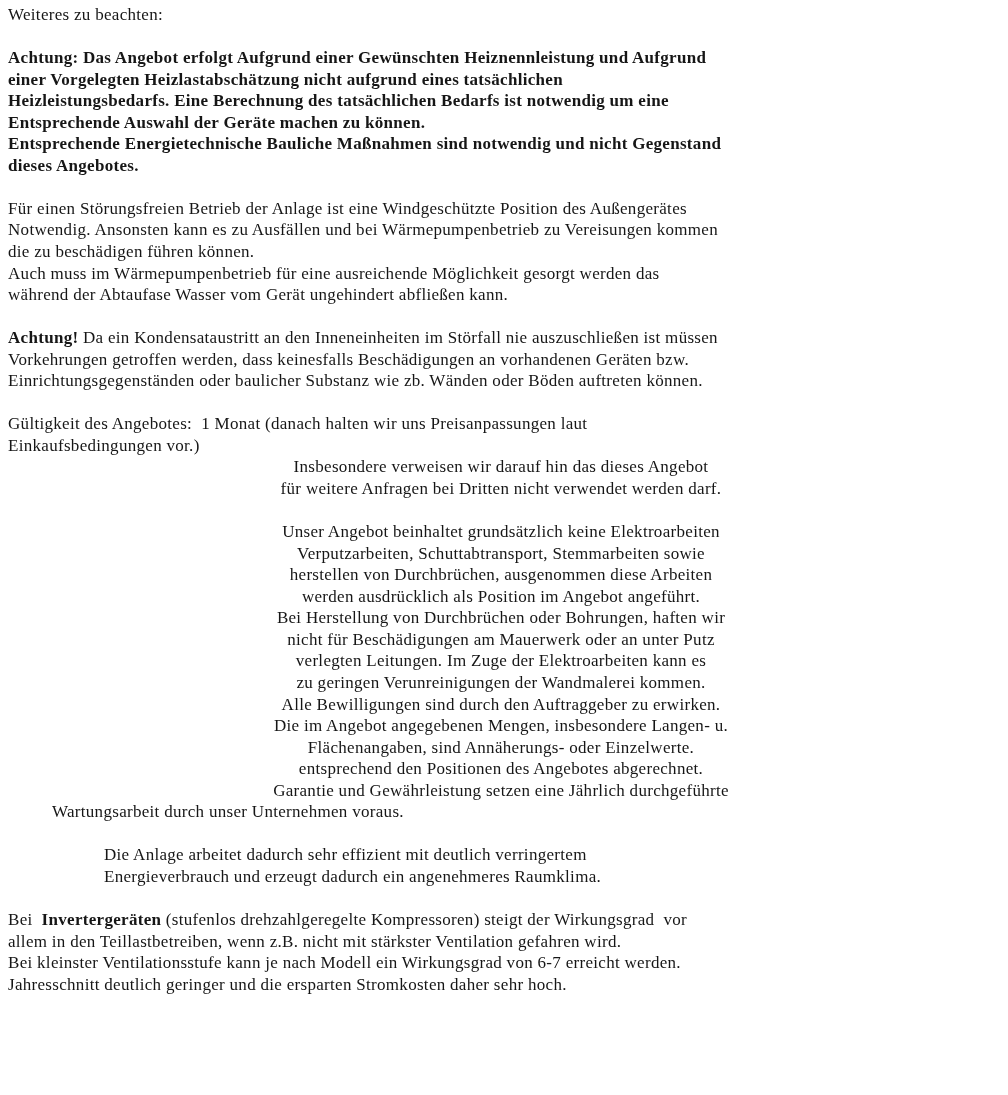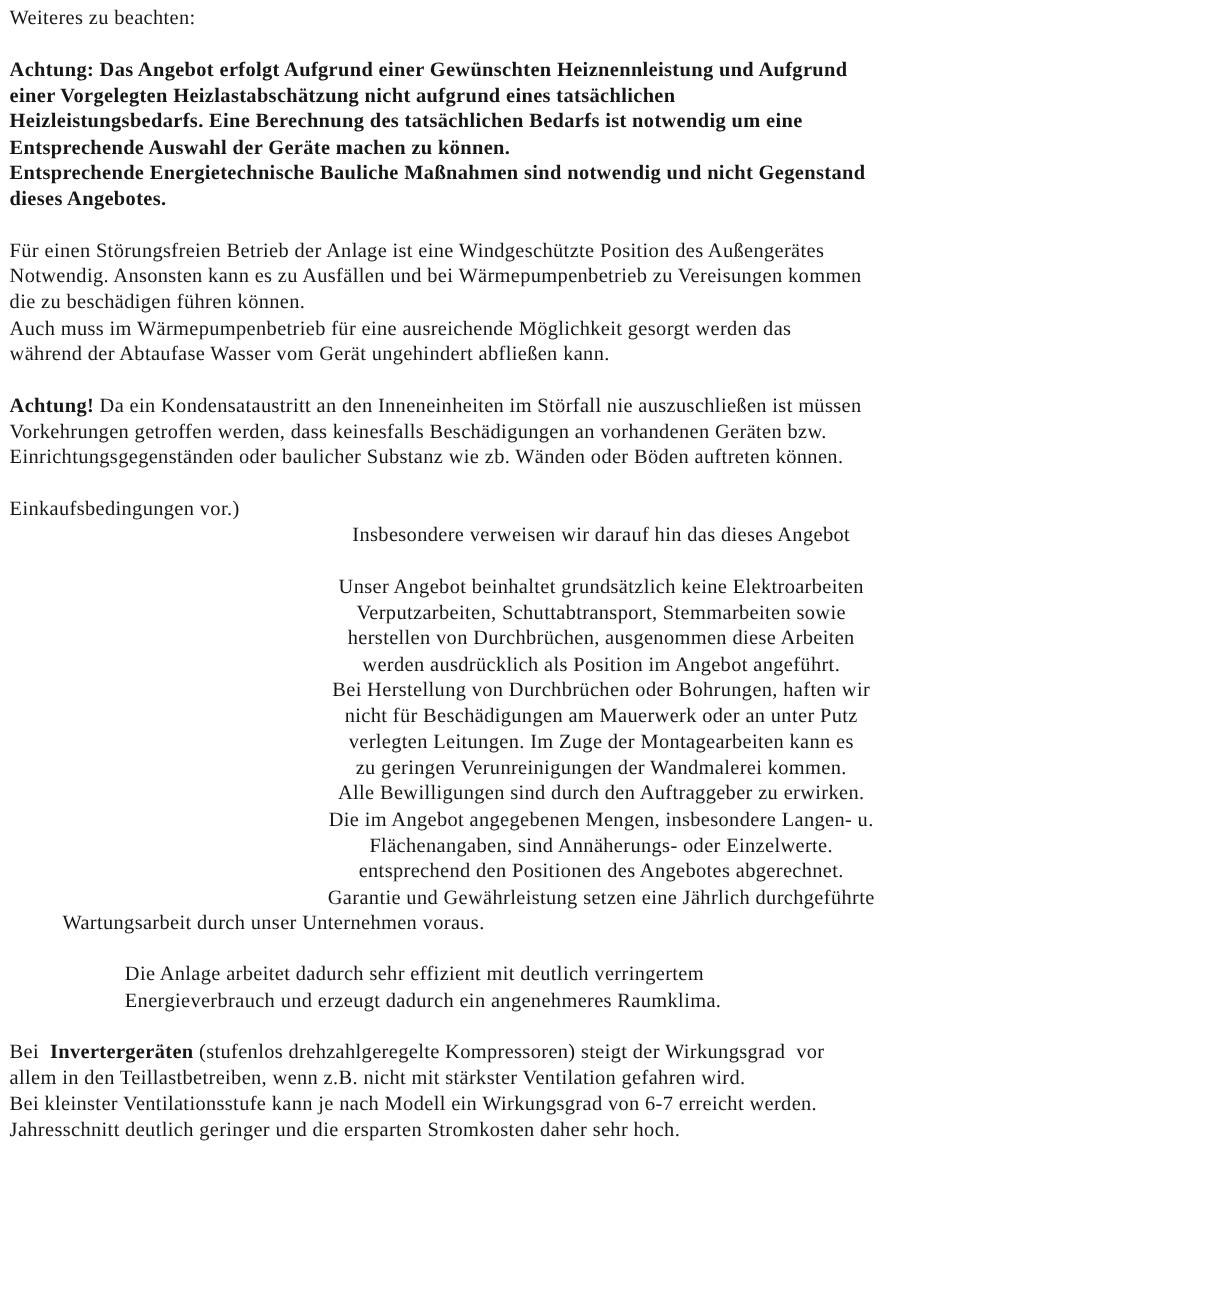--- a/index.html
+++ b/index.html
@@ -49,30 +49,32 @@
     <div class="line ind0"><span>Für einen Störungsfreien Betrieb der Anlage ist eine Windgeschützte Position des Außengerätes</span></div>
     <div class="line ind0"><span>Notwendig. Ansonsten kann es zu Ausfällen und bei Wärmepumpenbetrieb zu Vereisungen kommen</span></div>
     <div class="line ind0"><span>die zu beschädigen führen können.</span></div>
     <div class="line ind0"><span>Auch muss im Wärmepumpenbetrieb für eine ausreichende Möglichkeit gesorgt werden das</span></div>
     <div class="line ind0"><span>während der Abtaufase Wasser vom Gerät ungehindert abfließen kann.</span></div>
     <div class="line ind0"></div>
     <div class="line ind0"><span class="b">Achtung!</span><span> Da ein Kondensataustritt an den Inneneinheiten im Störfall nie auszuschließen ist müssen</span></div>
     <div class="line ind0"><span>Vorkehrungen getroffen werden, dass keinesfalls Beschädigungen an vorhandenen Geräten bzw.</span></div>
     <div class="line ind0"><span>Einrichtungsgegenständen oder baulicher Substanz wie zb. Wänden oder Böden auftreten können.</span></div>
     <div class="line ind0"></div>
+    <div class="line ind0"><span>Gültigkeit des Angebotes:  1 Monat (danach halten wir uns Preisanpassungen laut</span></div>
     <div class="line ind0"><span>Einkaufsbedingungen vor.)</span></div>
     <div class="line ind1"><span>Insbesondere verweisen wir darauf hin das dieses Angebot</span></div>
+    <div class="line ind1"><span>für weitere Anfragen bei Dritten nicht verwendet werden darf.</span></div>
     <div class="line ind0"></div>
     <div class="line ind1"><span>Unser Angebot beinhaltet grundsätzlich keine Elektroarbeiten</span></div>
     <div class="line ind1"><span>Verputzarbeiten, Schuttabtransport, Stemmarbeiten sowie</span></div>
     <div class="line ind1"><span>herstellen von Durchbrüchen, ausgenommen diese Arbeiten</span></div>
     <div class="line ind1"><span>werden ausdrücklich als Position im Angebot angeführt.</span></div>
     <div class="line ind1"><span>Bei Herstellung von Durchbrüchen oder Bohrungen, haften wir</span></div>
     <div class="line ind1"><span>nicht für Beschädigungen am Mauerwerk oder an unter Putz</span></div>
-    <div class="line ind1"><span>verlegten Leitungen. Im Zuge der Montagearbeiten kann es</span></div>
+    <div class="line ind1"><span>verlegten Leitungen. Im Zuge der Elektroarbeiten kann es</span></div>
     <div class="line ind1"><span>zu geringen Verunreinigungen der Wandmalerei kommen.</span></div>
     <div class="line ind1"><span>Alle Bewilligungen sind durch den Auftraggeber zu erwirken.</span></div>
     <div class="line ind1"><span>Die im Angebot angegebenen Mengen, insbesondere Langen- u.</span></div>
     <div class="line ind1"><span>Flächenangaben, sind Annäherungs- oder Einzelwerte.</span></div>
     <div class="line ind1"><span>entsprechend den Positionen des Angebotes abgerechnet.</span></div>
     <div class="line ind1"><span>Garantie und Gewährleistung setzen eine Jährlich durchgeführte</span></div>
     <div class="line ind2"><span>Wartungsarbeit durch unser Unternehmen voraus.</span></div>
     <div class="line ind0"></div>
     <div class="line ind4"><span>Die Anlage arbeitet dadurch sehr effizient mit deutlich verringertem</span></div>
     <div class="line ind4"><span>Energieverbrauch und erzeugt dadurch ein angenehmeres Raumklima.</span></div>

